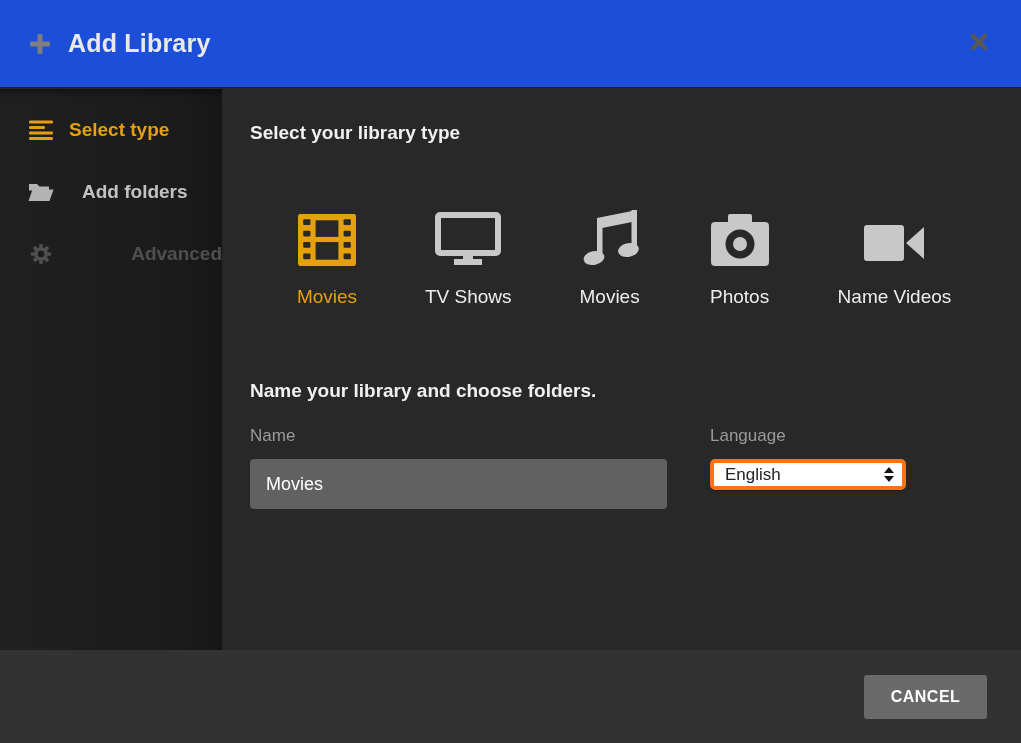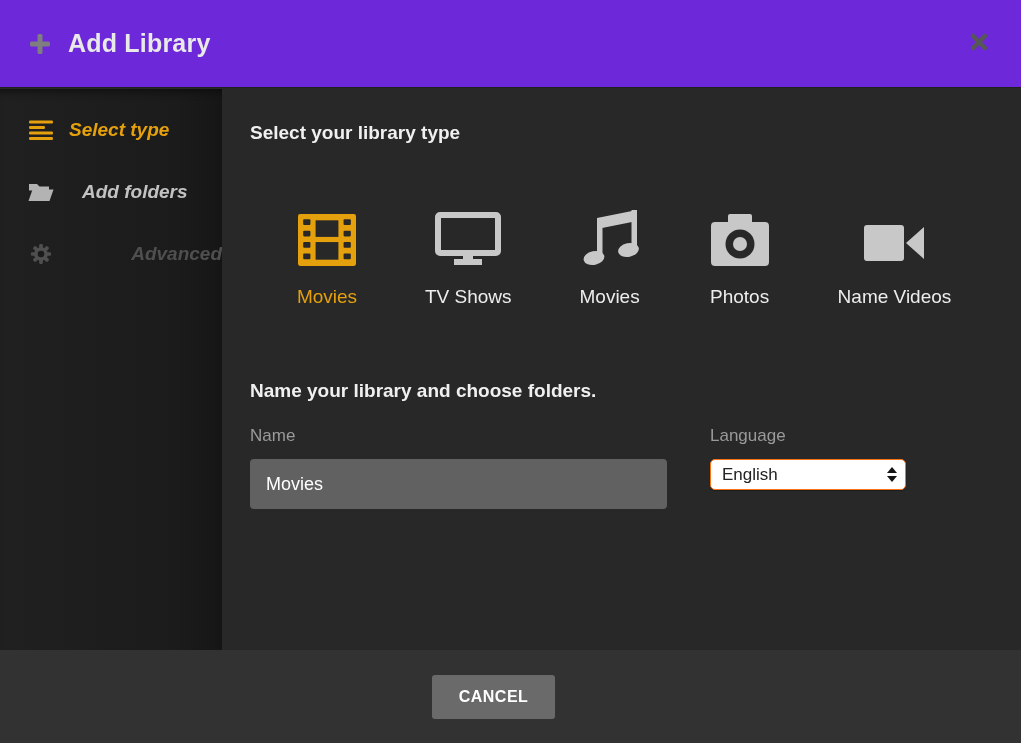--- a/index.html
+++ b/index.html
@@ -8,21 +8,21 @@
     font-family:"Liberation Sans", sans-serif;
     background:#282828;
     position:relative;
     overflow:hidden;
     -webkit-font-smoothing:antialiased;
   }
 
   
   .header {
     position:absolute; top:0; left:0; right:0; height:88px;
-    background:#6d28d9;
+    background:#1d4ed8;
     border-bottom:1px solid #202020;
     display:flex; align-items:center;
     padding:0 28px;
   }
   .plus-wrap { margin-right:16px; display:flex; align-items:center; }
   .title { color:#e9e9e9; font-size:25px; font-weight:600; letter-spacing:.2px; }
   .close-wrap {
     position:absolute; right:26px; top:26px;
     width:32px; height:32px; display:flex; align-items:center; justify-content:center;
     cursor:pointer;
@@ -31,21 +31,21 @@
   
   .sidebar {
     position:absolute; top:89px; left:0; width:222px; bottom:93px;
     background:linear-gradient(to right,#202020 0%,#1b1b1b 80%,#161616 100%);
     box-shadow:inset 0 8px 8px -6px rgba(0,0,0,.55);
     padding-top:10px;
   }
   .side-item {
     height:62px; display:flex; align-items:center; gap:15px;
     padding-left:28px; cursor:pointer;
-    font-size:19px; font-weight:600;font-style:italic;
+    font-size:19px; font-weight:600;
   }
   .side-item .icn { width:26px; display:flex; justify-content:center; }
   .side-item.active { color:#e5a00d; }
   .side-item.normal { color:#c2c2c2;gap:28px; }
   .side-item.disabled { color:#4f4f4f; cursor:default;justify-content:space-between; }
 
   
   .main {
     position:absolute; left:222px; top:89px; right:0; bottom:93px;
     background:#282828;
@@ -67,35 +67,35 @@
   .name-input {
     margin-top:13px; width:417px; height:50px;
     background:#616161; border:none; border-radius:4px;
     color:#ffffff; font-size:18px; padding:0 16px;
     font-family:"Liberation Sans", sans-serif;
     outline:none;
   }
   .lang-group { margin-left:43px; }
   .lang-select {
     margin-top:13px; width:196px; height:31px;
-    background:#ffffff; border:1px solid #f97316; border-radius:5px;
+    background:#ffffff; border:4px solid #f97316; border-radius:5px;
     display:flex; align-items:center;
     padding:0 8px 0 11px; cursor:pointer;
     box-shadow:0 1px 1px rgba(0,0,0,.3);
   }
   .lang-value { color:#222222; font-size:17px; flex:1; }
   .stepper { display:flex; flex-direction:column; gap:3px; align-items:center; }
   .tri-up   { width:0; height:0; border-left:5px solid transparent; border-right:5px solid transparent; border-bottom:6px solid #141414; }
   .tri-down { width:0; height:0; border-left:5px solid transparent; border-right:5px solid transparent; border-top:6px solid #141414; }
 
   
   .footer {
     position:absolute; left:0; right:0; bottom:0; height:93px;
     background:#323232;
-    display:flex; align-items:center; justify-content:center;
+    display:flex; align-items:center; justify-content:flex-end;
     gap:33px; padding-right:34px;
   }
   .btn {
     height:44px; border:none; border-radius:3px;
     color:#ffffff; font-weight:bold; font-size:16px; letter-spacing:.5px;
     font-family:"Liberation Sans", sans-serif;
     cursor:pointer; padding:0 24px;
   }
   .btn-cancel { background:#6a6a6a; width:123px; }
   .btn-next   { background:#dd8a1e; width:84px; padding:0; }

